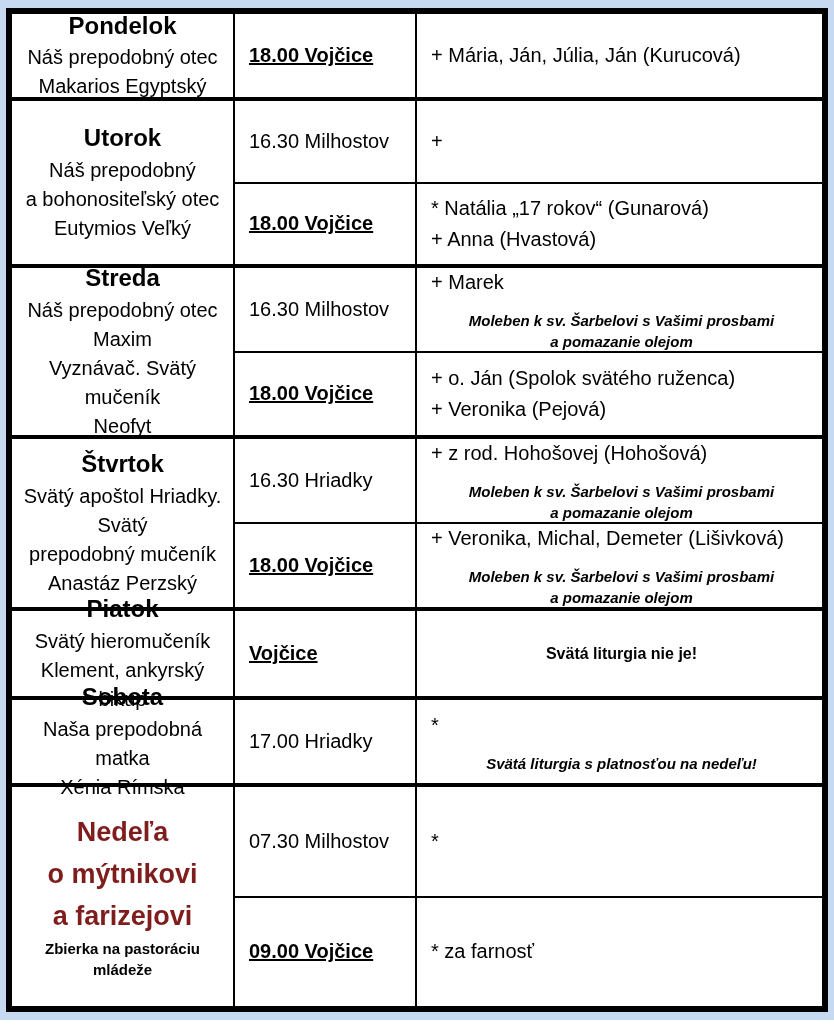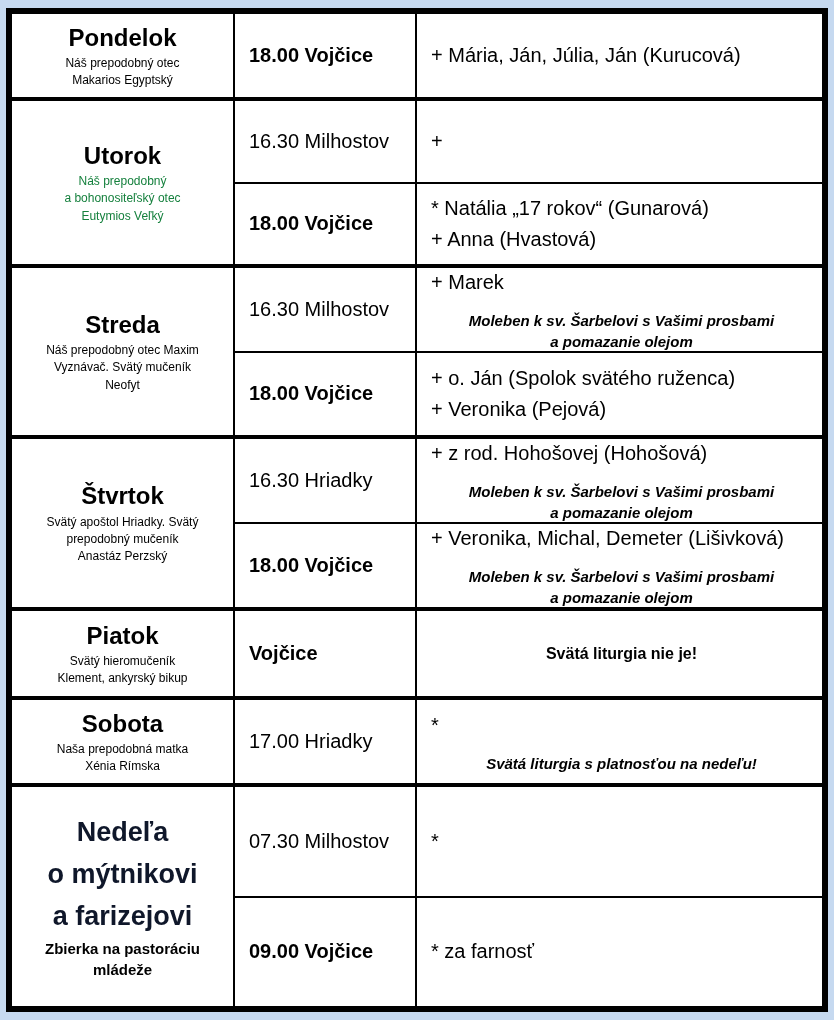--- a/index.html
+++ b/index.html
@@ -14,32 +14,32 @@
     display:flex;flex-direction:column;
   }
   .day-row{display:flex;flex:0 0 auto;border-top:4px solid #000;}
   .day-row:first-child{border-top:none;}
   .day-cell{
     width:223px;flex:0 0 223px;box-sizing:border-box;border-right:2px solid #000;
     display:flex;flex-direction:column;align-items:center;justify-content:center;
     text-align:center;padding:2px 6px;
   }
   .day-name{font-size:24px;font-weight:bold;line-height:1.3;white-space:pre-line;}
-  .day-desc{font-size:12px;line-height:1.45;white-space:pre-line;margin-top:2px;}
-  .green .day-desc{color:#15803d;}
-  .sunday .day-name{font-size:27px;font-weight:bold;color:#0f172a;line-height:1.55;}
+  .day-desc{font-size:20px;line-height:1.45;white-space:pre-line;margin-top:2px;}
+  .green .day-desc{color:#000000;}
+  .sunday .day-name{font-size:27px;font-weight:bold;color:#7f1d1d;line-height:1.55;}
   .day-footer{font-size:15px;font-weight:bold;line-height:1.45;white-space:pre-line;}
   .services{flex:1;display:flex;flex-direction:column;min-width:0;}
   .service-row{flex:1;display:flex;border-top:2px solid #000;min-height:0;}
   .service-row:first-child{border-top:none;}
   .time-cell{
     width:182px;flex:0 0 182px;box-sizing:border-box;border-right:2px solid #000;
     display:flex;align-items:center;padding-left:14px;font-size:20px;
   }
-  .time-cell.bold{font-weight:bold;}
+  .time-cell.bold{font-weight:bold;text-decoration:underline;}
   .intent-cell{
     flex:1;display:flex;flex-direction:column;justify-content:center;
     padding:4px 10px 4px 14px;min-width:0;border-radius:20px;
   }
   .intent-main{font-size:20px;line-height:1.55;white-space:pre-line;}
   .intent-note{
     font-size:15px;font-weight:bold;font-style:italic;text-align:center;
     line-height:1.4;white-space:pre-line;margin-top:12px;
   }
   .announcement-cell{justify-content:center;}

